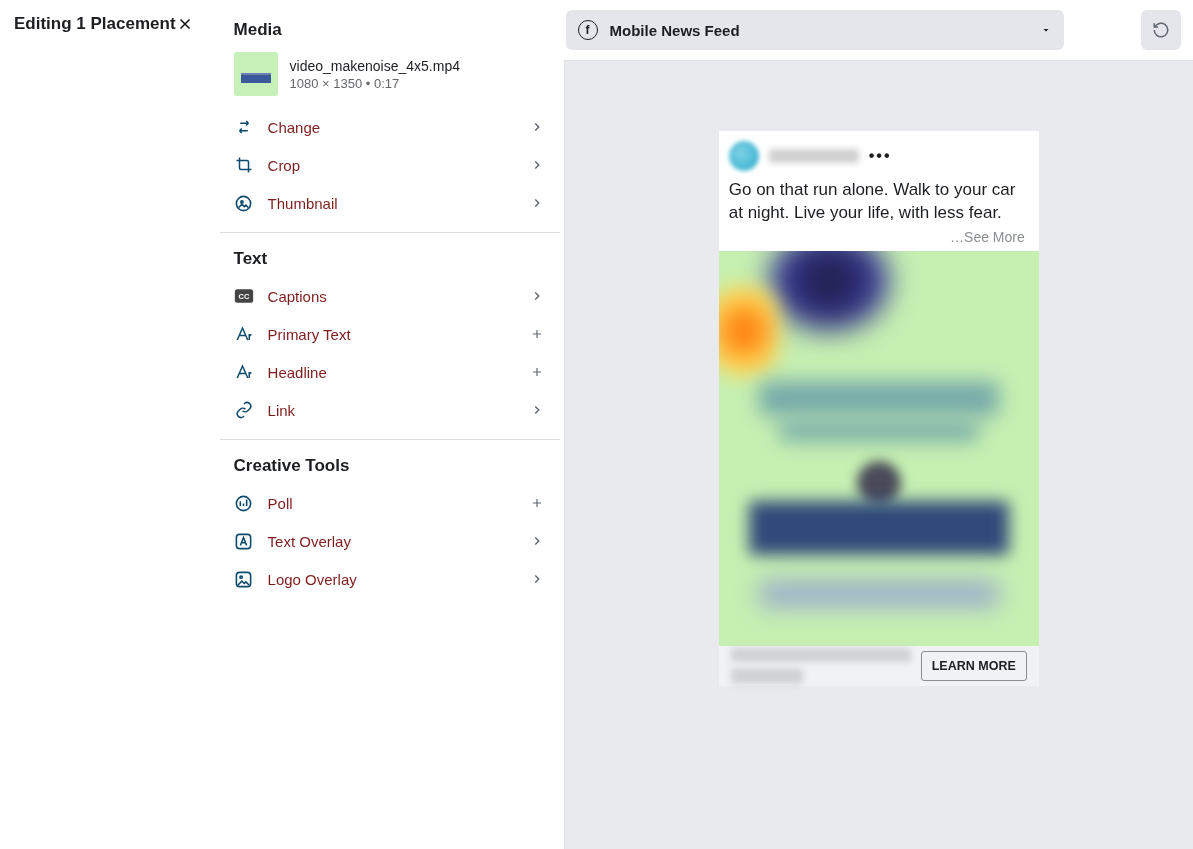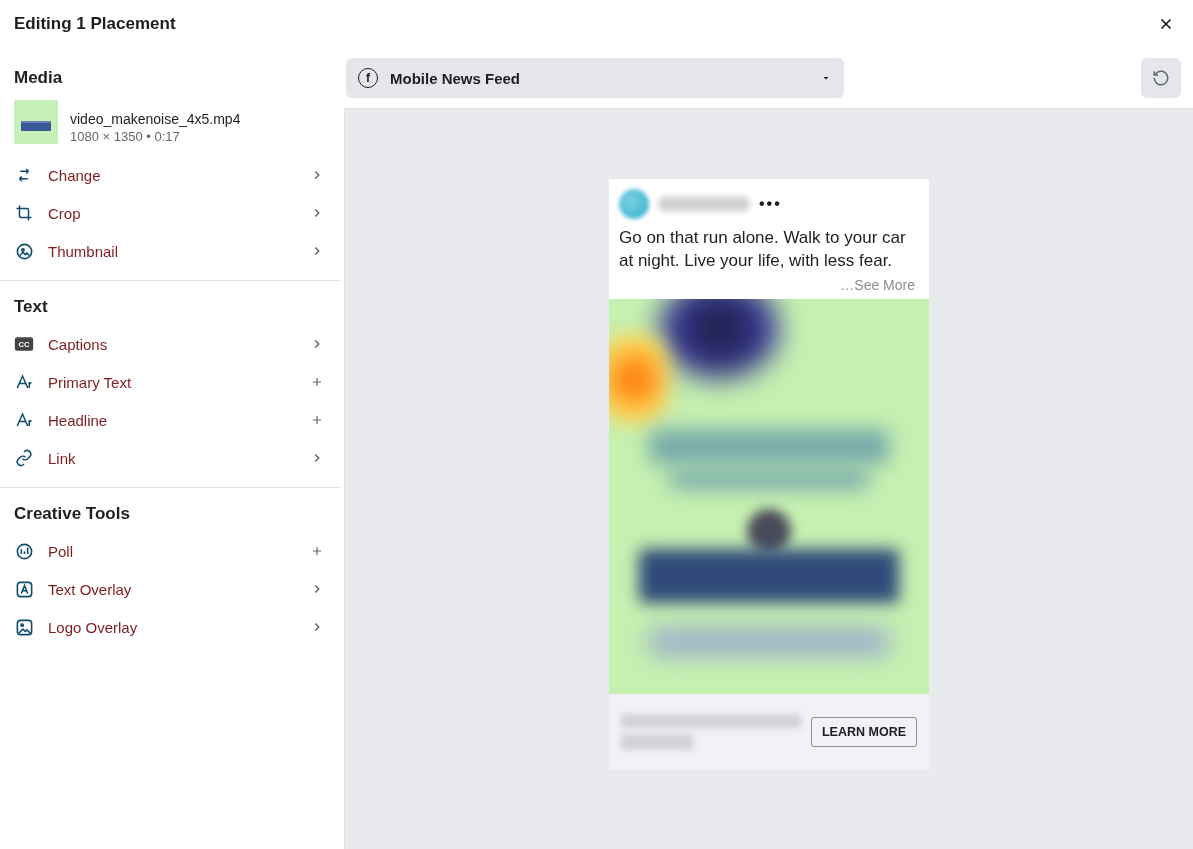--- a/index.html
+++ b/index.html
@@ -5,33 +5,33 @@
   * { box-sizing: border-box; margin: 0; padding: 0; }
   body {
     font-family: -apple-system, BlinkMacSystemFont, "Segoe UI", Helvetica, Arial, sans-serif;
     font-size: 14px;
     color: #1c1e21;
     background: #fff;
     width: 1193px;
     height: 849px;
     overflow: hidden;
   }
-  .app { display: flex; height: 100%; width: 100%; flex-direction: column; }
+  .app { display: flex; height: 100%; width: 100%; }
   .titlebar {
     display: flex; align-items: center; justify-content: space-between;
     height: 48px; padding: 0 18px 0 14px;
   }
   .titlebar h1 { font-size: 17px; font-weight: 700; }
   .close-btn { cursor: pointer; color:#111; }
-  .body { display: flex; flex: 1; min-height: 0; }
+  .body { display: flex; flex: 1; min-height: 0; margin-left: 8px; }
   .sidebar {
     width: 340px; flex: none; border-right: 0; padding: 12px 0 0 0;
   }
   .section-title { font-size: 17px; font-weight: 700; padding: 8px 14px 8px 14px; }
-  .media-row { display: flex; align-items: flex-end; gap: 12px; padding: 4px 14px 12px 14px; }
+  .media-row { display: flex; align-items: center; gap: 12px; padding: 4px 14px 12px 14px; }
   .thumb {
     width: 44px; height: 44px; background: #c7f0b8; border-radius: 2px; position: relative; overflow:hidden;
   }
   .thumb::after {
     content:""; position:absolute; inset:6px; background:
       linear-gradient(#6e7fb3,#6e7fb3) center/30px 2px no-repeat,
       linear-gradient(#3b5998,#3b5998) center 70%/30px 8px no-repeat;
   }
   .media-meta .name { font-size: 14px; font-weight: 500; color:#1c1e21; }
   .media-meta .sub { font-size: 13px; color: #65676b; margin-top:2px; }
@@ -84,21 +84,21 @@
     filter: blur(10px); }
   .blob2{position:absolute; left:50px; top:-20px; width:120px; height:100px; border-radius:50%;
     background: radial-gradient(circle at 50% 50%, #1b1b3a, #3a3aa0 70%);
     filter: blur(14px);}
   .headline-bar{position:absolute; left:40px; right:40px; top:130px; height:35px; background:#7aa; filter: blur(10px); border-radius:6px;}
   .headline-bar2{position:absolute; left:60px; right:60px; top:170px; height:20px; background:#7aa; filter: blur(10px); border-radius:6px;}
   .round-ic{position:absolute; left:50%; top:210px; width:44px; height:44px; margin-left:-22px; border-radius:50%; background:#4a4a5a; filter:blur(6px);}
   .cta-bar{position:absolute; left:30px; right:30px; top:250px; height:54px; background:#2f4a7a; filter: blur(8px); border-radius:4px;}
   .sub-bar{position:absolute; left:40px; right:40px; top:330px; height:26px; background:#9ac; filter: blur(12px); border-radius:6px;}
   .card-footer {
-    background:#f0f2f5; padding:20px 12px; display:flex; align-items:center; gap:10px;
+    background:#f0f2f5; padding:2px 12px; display:flex; align-items:center; gap:10px;
   }
   .link-meta { flex:1; display:flex; flex-direction:column; gap:6px; }
   .blur-line { height:14px; background:#d0d2d6; border-radius:3px; filter:blur(3px); }
   .blur-line.short{ width:40%; height:16px; }
   .cta-btn {
     border:1px solid #8a8d91; background:#f0f2f5; color:#1c1e21; font-size:12.5px; font-weight:600;
     padding:7px 10px; border-radius:3px; cursor:pointer;
   }
   .engage-row {
     display:flex; border-top:1px solid #e4e6eb; padding:10px 6px 14px 6px; justify-content:space-around;

